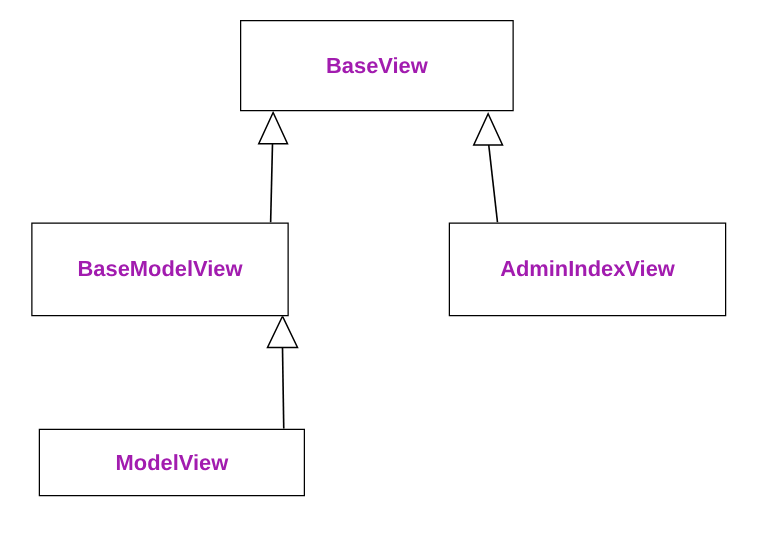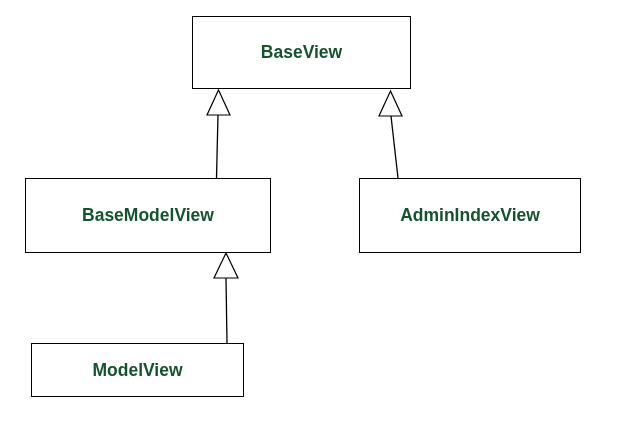--- a/index.html
+++ b/index.html
@@ -20,26 +20,26 @@
     box-sizing: border-box;
     border: 1.5px solid #000000;
     background: #ffffff;
     display: flex;
     align-items: center;
     justify-content: center;
   }
   .class-box .label {
     font-size: 17.5px;
     font-weight: bold;
-    color: #14532d;
+    color: #a21caf;
     letter-spacing: 0px;
     white-space: nowrap;
   }
   #box-baseview        { left: 192px; top: 16px;  width: 219px; height: 73px; }
-  #box-basemodelview   { left: 25px;  top: 178px; width: 246px; height: 75px; }
+  #box-basemodelview   { left: 25px;  top: 178px; width: 206px; height: 75px; }
   #box-adminindexview  { left: 359px; top: 178px; width: 222px; height: 75px; }
   #box-modelview       { left: 31px;  top: 343px; width: 213px; height: 54px; }
   .edges-layer {
     position: absolute;
     left: 0; top: 0;
     width: 622px;
     height: 441px;
     pointer-events: none;
   }
 </style>

